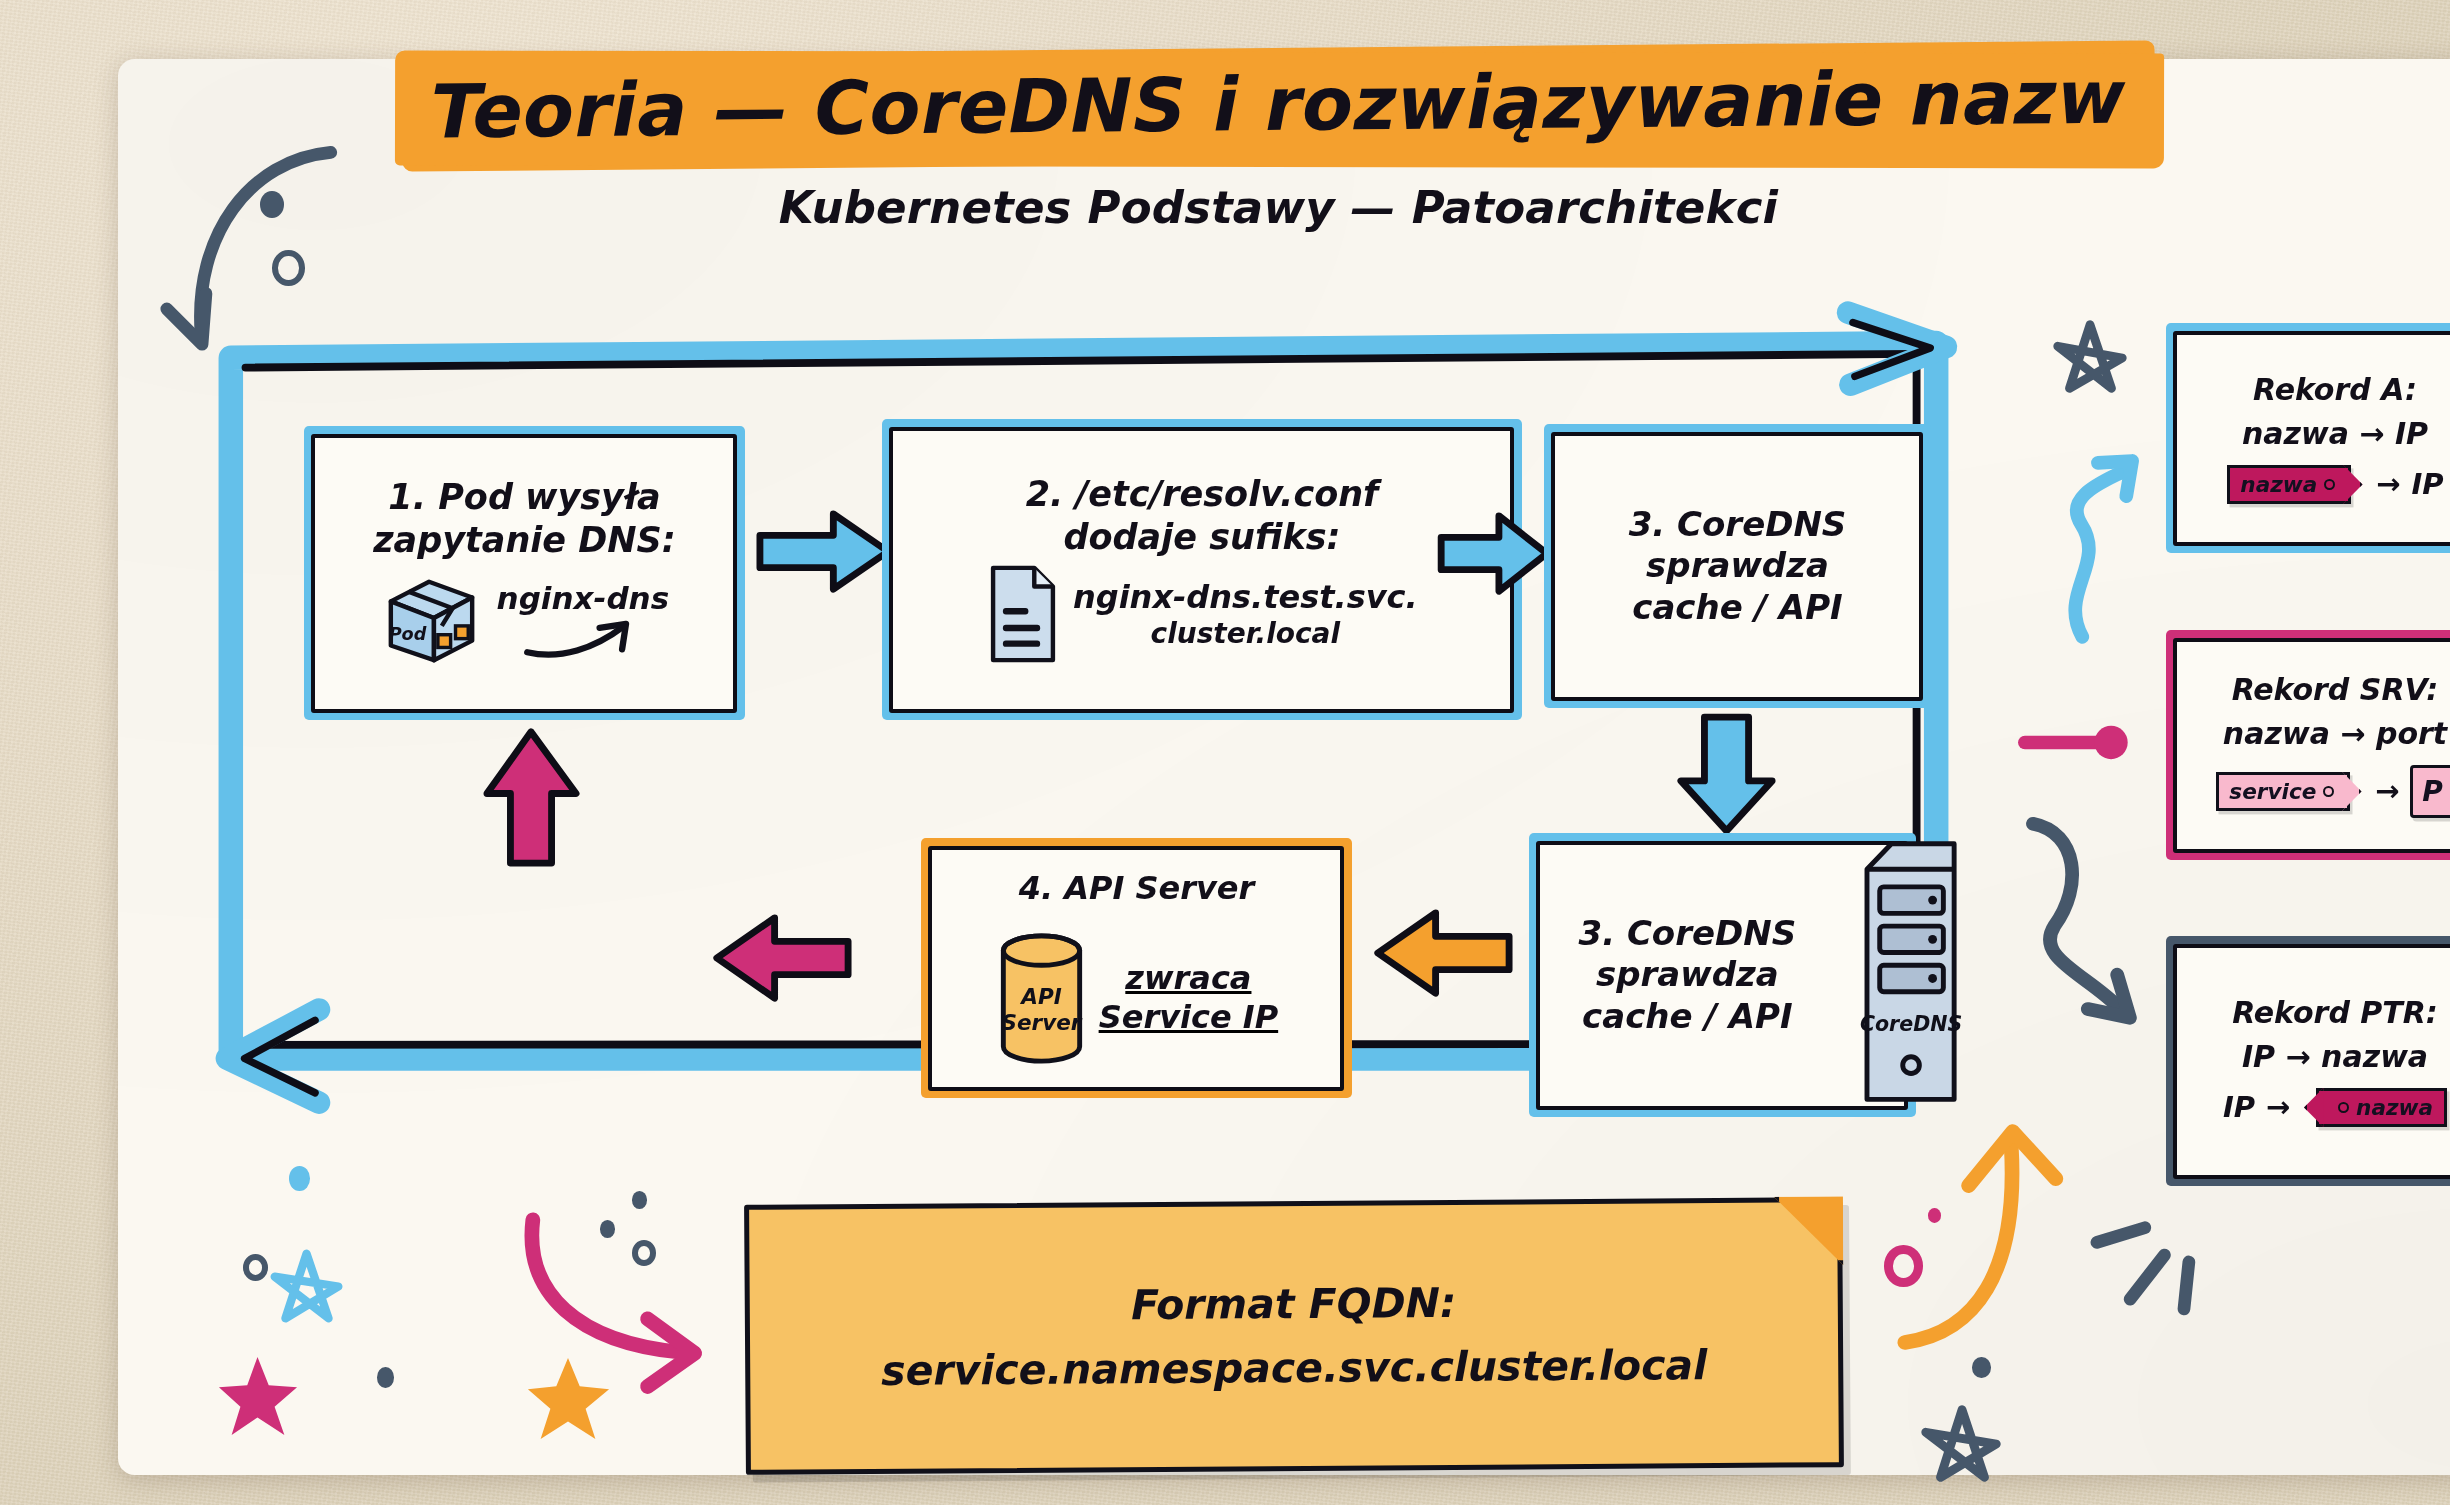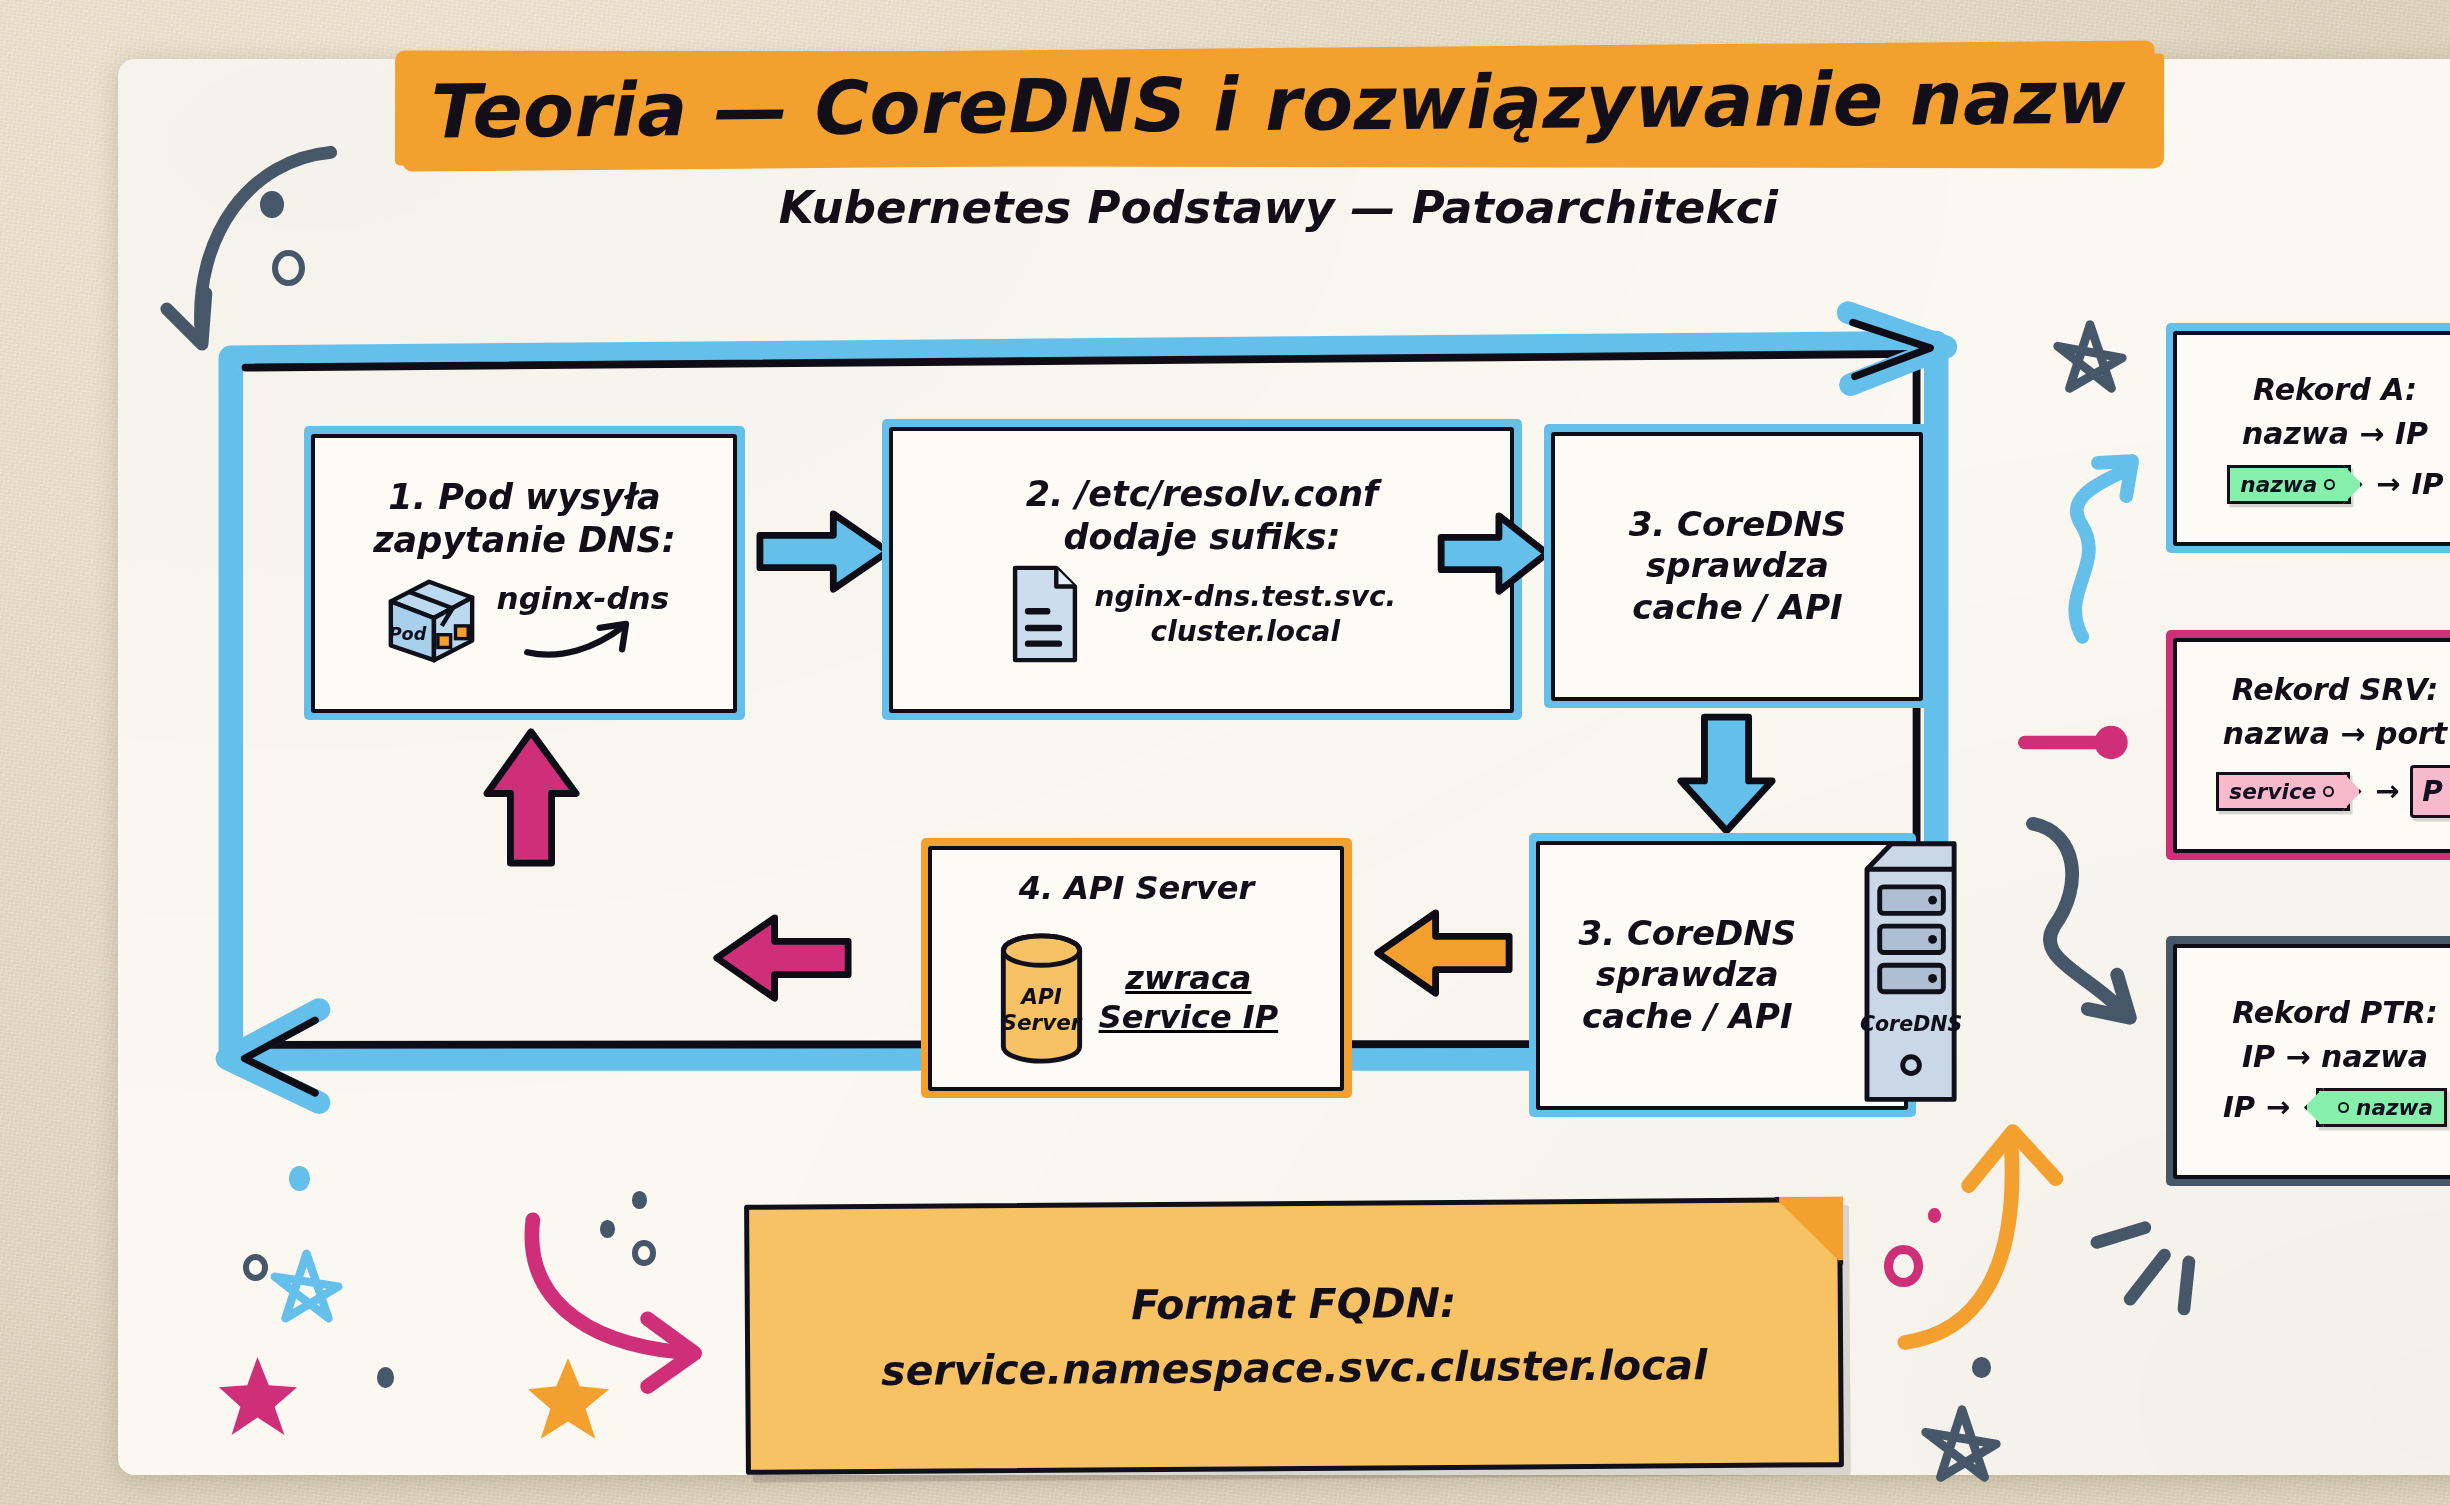--- a/index.html
+++ b/index.html
@@ -110,21 +110,21 @@
 
   
   .tag{
     position:relative;display:inline-flex;align-items:center;
     padding:3.9px 12.7px 3.9px 10.8px;
     border:3.4px solid #10101a;
     font-family:"DejaVu Sans",sans-serif;font-weight:bold;font-style:italic;
     font-size:21.6px;color:#141020;
     box-shadow:2.5px 3.4px 0 rgba(0,0,0,.15);
   }
-  .tag.blue{background:#86efac;}
+  .tag.blue{background:#be185d;}
   .tag.pink{background:#f9b9cd;}
   .tag::after{
     content:"";position:absolute;right:-14.7px;top:-3.4px;bottom:-3.4px;width:16.7px;
     background:inherit;border:3.4px solid #10101a;border-left:none;
     clip-path:polygon(0 0,100% 50%,0 100%);
   }
   .tag .hole{
     display:inline-block;width:6.9px;height:6.9px;border-radius:50%;
     border:2px solid #10101a;margin-left:6.9px;background:transparent;
   }
@@ -233,21 +233,21 @@
       <div class="htxt" style="font-size:35px;margin-bottom:4.9px;">dodaje sufiks:</div>
       <div style="display:flex;align-items:center;gap:12.7px;">
         <svg width="74" height="103" viewBox="0 0 150 210">
           <path d="M14 10 H98 L136 48 V198 H14 Z" fill="#ccdded" stroke="#10101a" stroke-width="9" stroke-linejoin="round"></path>
           <path d="M98 10 V48 H136" fill="#e4eef7" stroke="#10101a" stroke-width="9" stroke-linejoin="round"></path>
           <rect x="34" y="92" width="52" height="13" rx="6" fill="#10101a"></rect>
           <rect x="34" y="126" width="76" height="13" rx="6" fill="#10101a"></rect>
           <rect x="34" y="158" width="76" height="13" rx="6" fill="#10101a"></rect>
         </svg>
         <div style="display:flex;flex-direction:column;align-items:center;">
-          <div class="htxt" style="font-size:28px;">nginx-dns.test.svc.</div>
+          <div class="htxt" style="font-size:32px;">nginx-dns.test.svc.</div>
           <div class="htxt" style="font-size:28px;">cluster.local</div>
         </div>
       </div>
     </div>
   </div>
 
   <svg class="arrow" style="left:1436px;top:507px;" width="118" height="93" viewBox="0 0 240 190">
     <path d="M10 62 L128 62 L128 18 L226 95 L128 172 L128 128 L10 128 Z" fill="#64c0ea" stroke="#0e0d16" stroke-width="14" stroke-linejoin="round"></path>
   </svg>
 

